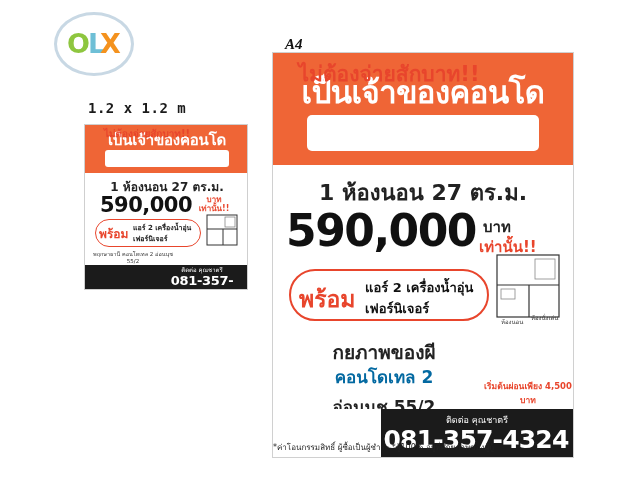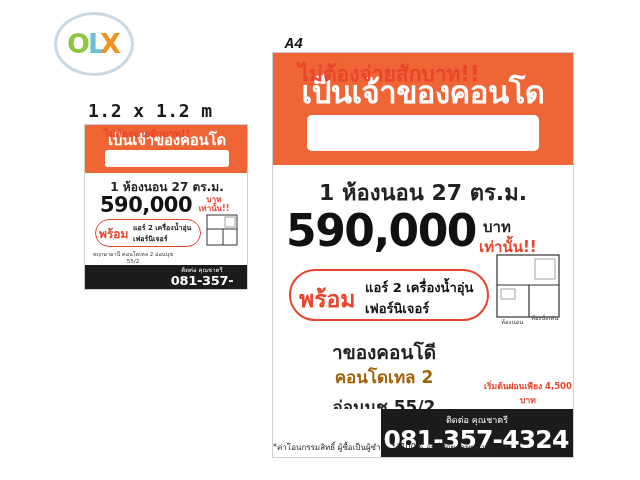--- a/index.html
+++ b/index.html
@@ -66,30 +66,30 @@
     color: #f4921e;
     line-height: 1;
   }
 
   
   .size-caption {
     position: absolute;
     left: 88px;
     top: 100px;
     font-family: "DejaVu Sans Mono", "Liberation Mono", monospace;
-    font-size: 18px;
+    font-size: 14px;
     font-weight: bold;
     color: #1a1a1a;
     letter-spacing: 0.5px;
   }
   .a4-caption {
     position: absolute;
     left: 285px;
     top: 36px;
-    font-family: Liberation Mono, monospace;
+    font-family: Liberation Serif, serif;
     font-style: italic;
     font-weight: bold;
     font-size: 15px;
     color: #111;
   }
 
   
   .poster-small {
     position: absolute;
     left: 84px;
@@ -378,21 +378,21 @@
     text-align: center;
     color: #222;
     font-size: 19px;
     font-weight: bold;
   }
   .pl-proj2 {
     position: absolute;
     left: 0; top: 310px;
     width: 222px;
     text-align: center;
-    color: #a16207;
+    color: #0369a1;
     font-size: 17px;
     font-weight: bold;
   }
   .pl-proj3 {
     position: absolute;
     left: 0; top: 340px;
     width: 222px;
     text-align: center;
     color: #222;
     font-size: 17px;
@@ -514,21 +514,21 @@
         <rect x="6" y="6" width="62" height="62" fill="#ffffff" stroke="#333" stroke-width="1.2"></rect>
         <line x1="6" y1="36" x2="68" y2="36" stroke="#333" stroke-width="1.2"></line>
         <line x1="38" y1="36" x2="38" y2="68" stroke="#333" stroke-width="1.2"></line>
         <rect x="44" y="10" width="20" height="20" fill="none" stroke="#888" stroke-width="0.8"></rect>
         <rect x="10" y="40" width="14" height="10" fill="none" stroke="#888" stroke-width="0.8"></rect>
       </svg>
     </div>
     <div class="pl-plan-lbl1">ห้องนอน</div>
     <div class="pl-plan-lbl2">ห้องนั่งเล่น</div>
 
-    <div class="pl-proj1">าของคอนโดี</div>
+    <div class="pl-proj1">กยภาพของผี</div>
     <div class="pl-proj2">คอนโดเทล 2</div>
     <div class="pl-proj3">อ่อนนุช 55/2</div>
     <div class="pl-promo">เริ่มต้นผ่อนเพียง 4,500 บาท</div>
 
     <div class="pl-dark"></div>
     <div class="pl-dark-left"></div>
     <div class="pl-contact-label">ติดต่อ คุณชาตรี</div>
     <div class="pl-phone">081-357-4324</div>
     <div class="pl-footnote">*ค่าโอนกรรมสิทธิ์ ผู้ซื้อเป็นผู้ชำระ      *กู้100% อยู่ที่ศักยภาพของผู้กู้</div>
   </div>

